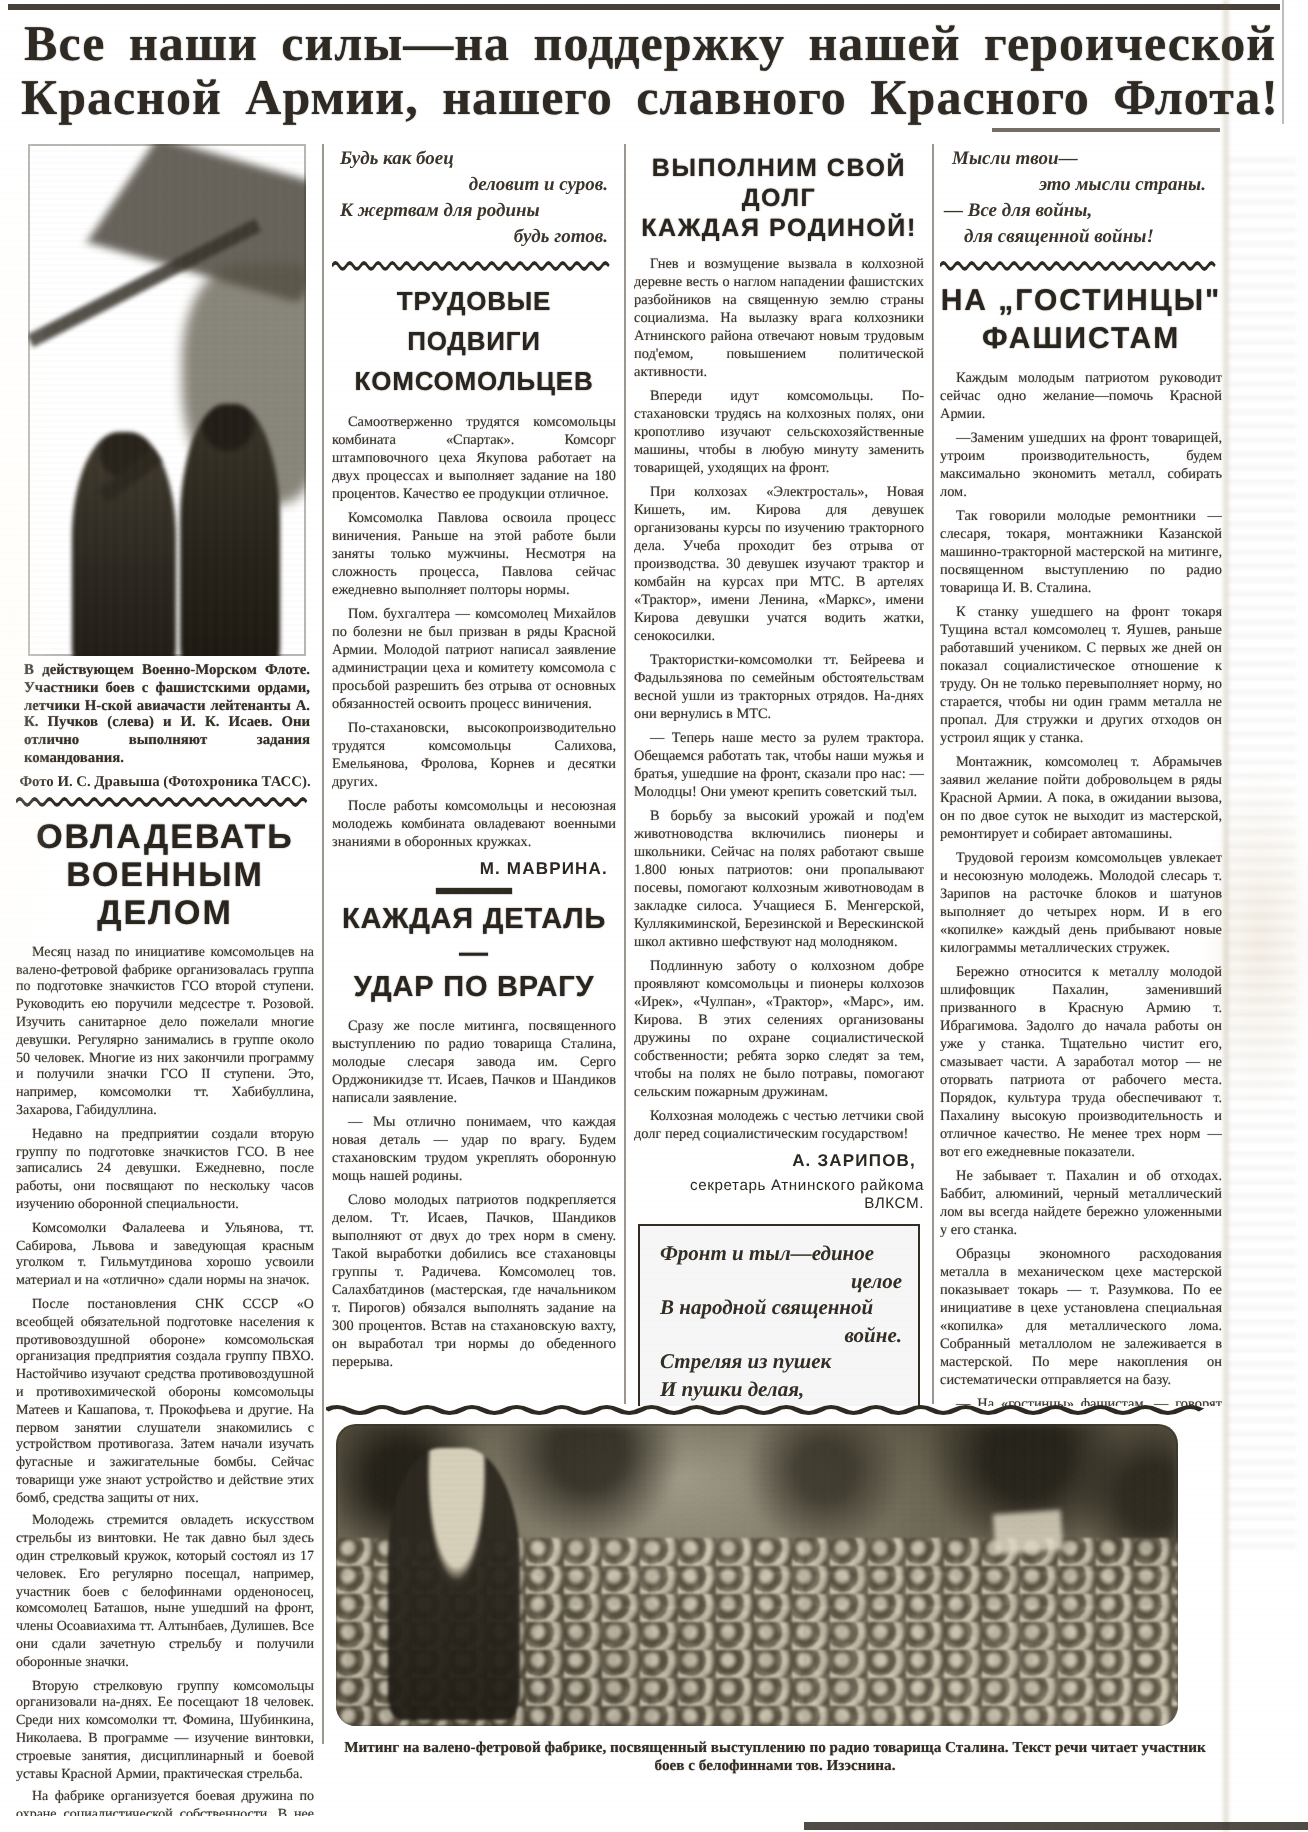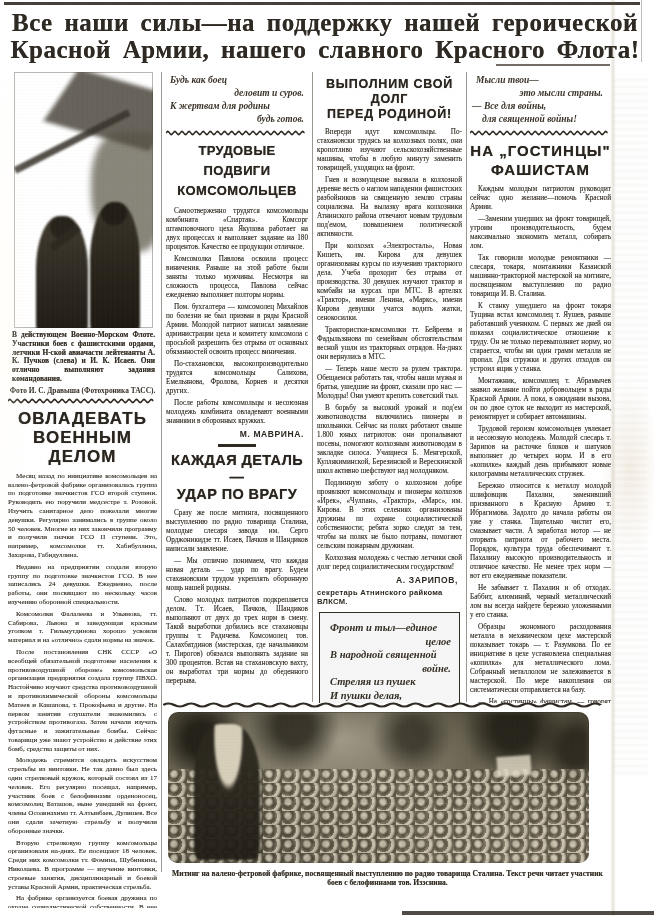--- a/index.html
+++ b/index.html
@@ -57,21 +57,21 @@
   .ep-alt p:nth-child(1){padding-left:4px;}
   .ep-alt p:nth-child(2){text-align:right;padding-right:6px;}
   .ep-alt p:nth-child(3){padding-left:0;font-style:italic;}
   .ep-alt p:nth-child(4){padding-left:10px;}
 
   .wavy{display:block;width:100%;height:6px;margin:3px 0 4px 0;}
   .dash-divider{width:38px;height:3px;background:#2e2921;margin:5px auto 4px auto;box-shadow:0 0 .5px #2e2921;}
 
   .sig{text-align:right;font-family:"Liberation Sans",sans-serif;font-weight:bold;
     font-size:8.5px;letter-spacing:.6px;color:#2c2720;margin:2px 4px 3px 0;}
-  .sig-role{text-align:left;font-family:"Liberation Sans",sans-serif;font-weight:bold;
+  .sig-role{text-align:right;font-family:"Liberation Sans",sans-serif;font-weight:normal;
     font-size:7.6px;color:#2c2720;margin:0 0 3px 0;letter-spacing:.3px;}
 
   
   .photo1{position:relative;width:139px;height:256px;margin:0 2px 3px 6px;overflow:hidden;
     background:
       radial-gradient(ellipse at 18% 14%, rgba(230,226,210,.85) 0%, rgba(230,226,210,0) 45%),
       radial-gradient(ellipse at 80% 20%, rgba(52,48,40,.9) 0%, rgba(52,48,40,0) 50%),
       radial-gradient(ellipse at 55% 92%, rgba(40,36,28,.75) 0%, rgba(40,36,28,0) 60%),
       linear-gradient(205deg,#c9c2ae 0%,#a8a18c 35%,#8b English 0,#8b8470 60%,#6d6655 100%);
     box-shadow:0 0 0 1px rgba(60,52,40,.35) inset;}
@@ -219,25 +219,25 @@
   <div>
       <p class="body">Сразу же после митинга, посвященного выступлению по радио товарища Сталина, молодые слесаря завода им. Серго Орджоникидзе тт. Исаев, Пачков и Шандиков написали заявление.</p>
       <p class="body">— Мы отлично понимаем, что каждая новая деталь — удар по врагу. Будем стахановским трудом укреплять оборонную мощь нашей родины.</p>
       <p class="body">Слово молодых патриотов подкрепляется делом. Тт. Исаев, Пачков, Шандиков выполняют от двух до трех норм в смену. Такой выработки добились все стахановцы группы т. Радичева. Комсомолец тов. Салахбатдинов (мастерская, где начальником т. Пирогов) обязался выполнять задание на 300 процентов. Встав на стахановскую вахту, он выработал три нормы до обеденного перерыва.</p>
     </div>
 </div>
 
 <div class="col col3">
   <h2 class="head h-dolg">
     <div>ВЫПОЛНИМ СВОЙ ДОЛГ</div>
-    <div>ПЕРЕД РОДИНОЙ!</div>
-  </h2>
-  <div>
+    <div>КАЖДАЯ РОДИНОЙ!</div>
+  </h2>
+  <div>
+      <p class="body">Гнев и возмущение вызвала в колхозной деревне весть о наглом нападении фашистских разбойников на священную землю страны социализма. На вылазку врага колхозники Атнинского района отвечают новым трудовым под'емом, повышением политической активности.</p>
       <p class="body">Впереди идут комсомольцы. По-стахановски трудясь на колхозных полях, они кропотливо изучают сельскохозяйственные машины, чтобы в любую минуту заменить товарищей, уходящих на фронт.</p>
-      <p class="body">Гнев и возмущение вызвала в колхозной деревне весть о наглом нападении фашистских разбойников на священную землю страны социализма. На вылазку врага колхозники Атнинского района отвечают новым трудовым под'емом, повышением политической активности.</p>
       <p class="body">При колхозах «Электросталь», Новая Кишеть, им. Кирова для девушек организованы курсы по изучению тракторного дела. Учеба проходит без отрыва от производства. 30 девушек изучают трактор и комбайн на курсах при МТС. В артелях «Трактор», имени Ленина, «Маркс», имени Кирова девушки учатся водить жатки, сенокосилки.</p>
       <p class="body">Трактористки-комсомолки тт. Бейреева и Фадыльзянова по семейным обстоятельствам весной ушли из тракторных отрядов. На-днях они вернулись в МТС.</p>
       <p class="body">— Теперь наше место за рулем трактора. Обещаемся работать так, чтобы наши мужья и братья, ушедшие на фронт, сказали про нас: — Молодцы! Они умеют крепить советский тыл.</p>
       <p class="body">В борьбу за высокий урожай и под'ем животноводства включились пионеры и школьники. Сейчас на полях работают свыше 1.800 юных патриотов: они пропалывают посевы, помогают колхозным животноводам в закладке силоса. Учащиеся Б. Менгерской, Куллякиминской, Березинской и Верескинской школ активно шефствуют над молодняком.</p>
       <p class="body">Подлинную заботу о колхозном добре проявляют комсомольцы и пионеры колхозов «Ирек», «Чулпан», «Трактор», «Марс», им. Кирова. В этих селениях организованы дружины по охране социалистической собственности; ребята зорко следят за тем, чтобы на полях не было потравы, помогают сельским пожарным дружинам.</p>
       <p class="body">Колхозная молодежь с честью летчики свой долг перед социалистическим государством!</p>
     </div>
   <div class="sig">А. ЗАРИПОВ,</div>
   <div class="sig-role">секретарь Атнинского райкома ВЛКСМ.</div>
   <div class="poem">

